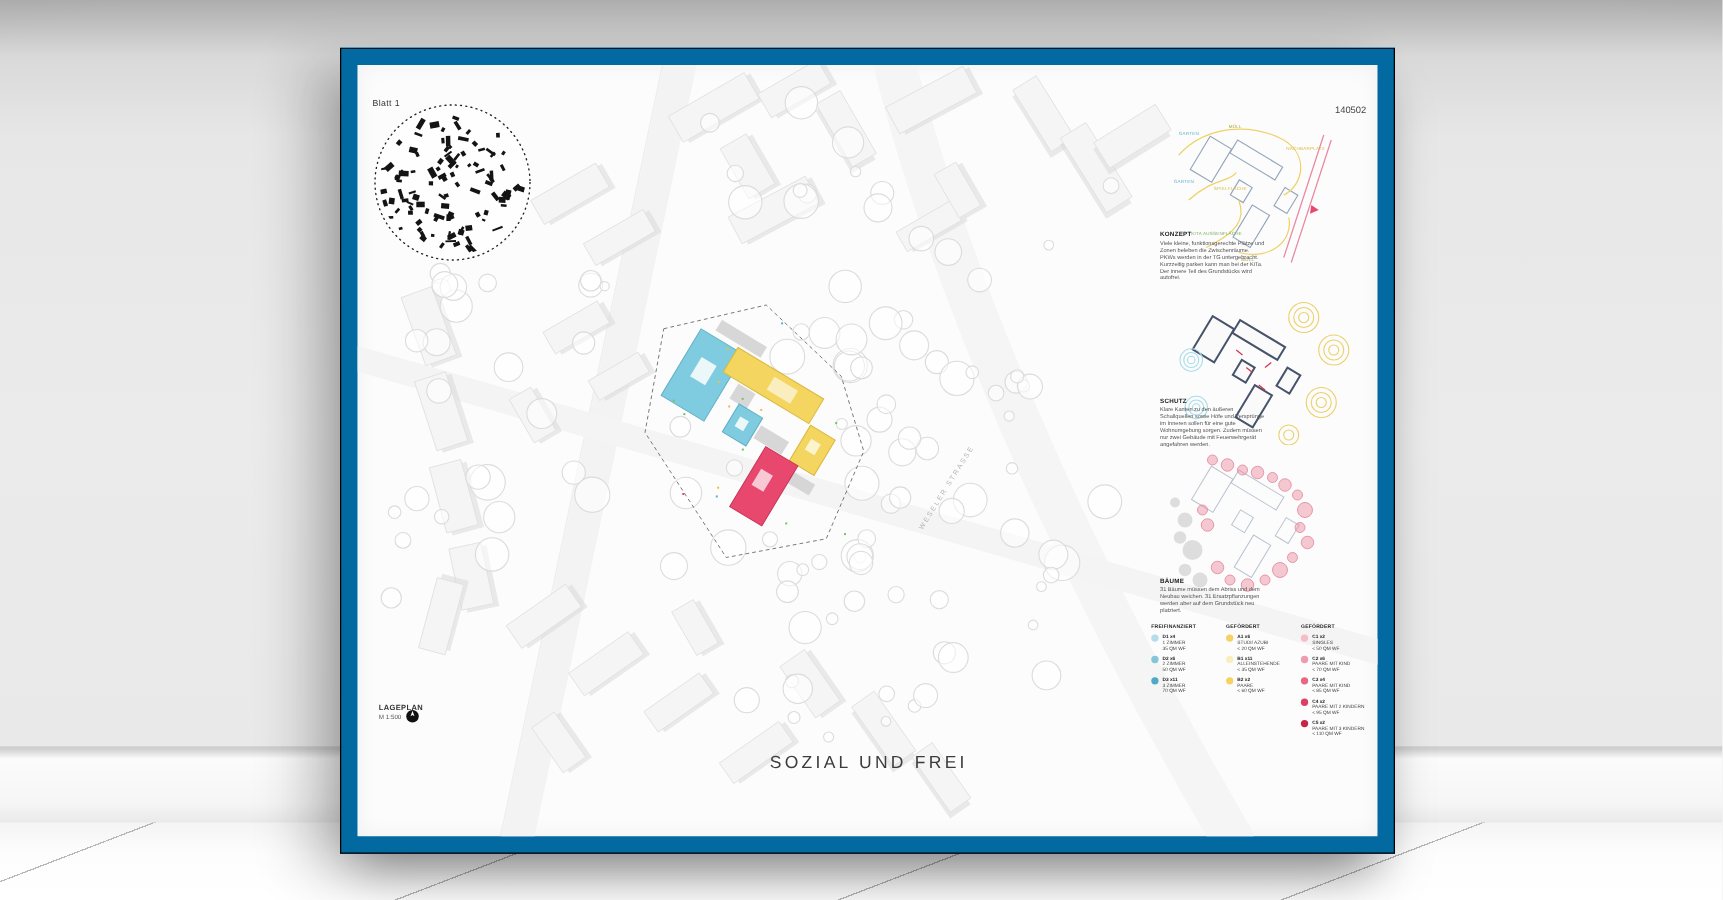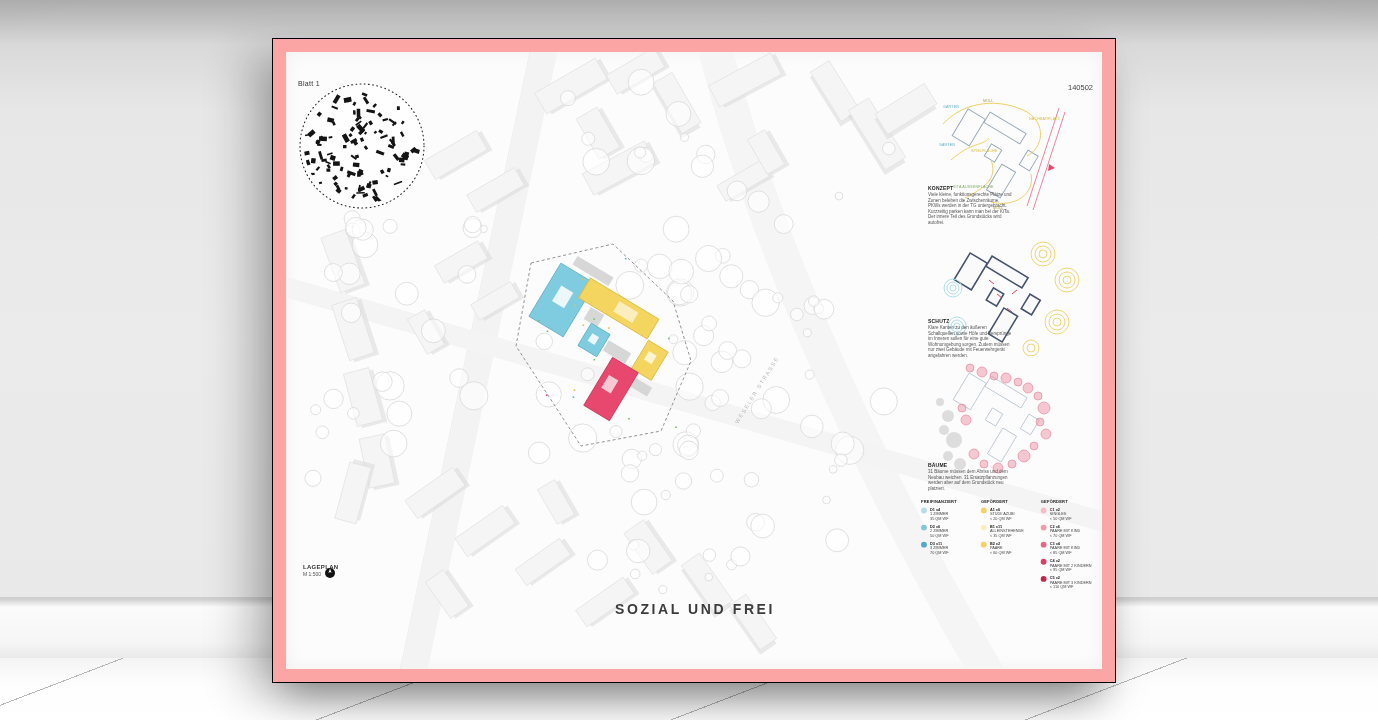--- a/index.html
+++ b/index.html
@@ -12,29 +12,29 @@
     background:radial-gradient(120% 90% at 50% 45%, rgba(0,0,0,0) 60%, rgba(0,0,0,0.07) 100%);}
   
   .baseboard{position:absolute;left:0;right:0;top:597px;height:63px;
     background:linear-gradient(180deg,#cfcfcf 0 2px,#fbfbfb 10px,#f6f6f6 45px,#e8e8e8 100%);}
   .floor{position:absolute;left:0;right:0;top:658px;bottom:0;
     background:
       repeating-linear-gradient(-21deg, rgba(190,190,190,0) 0 126px, rgba(160,160,160,.75) 126px 127px),
       linear-gradient(180deg,#f4f4f4,#fdfdfd 40%,#ffffff);}
   
   .frame{position:absolute;left:272px;top:38px;width:844px;height:645px;
-    background:#fca5a5;padding:14px;box-sizing:border-box;
+    background:#0369a1;padding:14px;box-sizing:border-box;
     box-shadow:-28px 14px 40px rgba(0,0,0,0.20), 0 24px 38px -12px rgba(0,0,0,0.38), inset 0 0 0 1px #000;}
   .poster{position:relative;width:100%;height:100%;background:#fcfcfc;overflow:hidden;
     box-shadow:inset 0 0 18px rgba(0,0,0,0.05);}
   .sheet-label{position:absolute;left:12px;top:28px;font-size:7px;color:#333;letter-spacing:.3px;}
   .sheet-number{position:absolute;right:9px;top:31px;font-size:7.5px;color:#444;}
   .map-svg{position:absolute;left:0;top:0;}
   .poster-title{position:absolute;left:0;top:549px;width:818px;text-align:center;
-    font-size:14px;letter-spacing:2.6px;color:#3c3c3c;font-weight:700;}
+    font-size:14px;letter-spacing:2.6px;color:#3c3c3c;font-weight:400;}
   .lageplan{position:absolute;left:17px;top:512px;font-size:6px;color:#333;line-height:7px;}
   .lageplan .l1{font-weight:bold;letter-spacing:.3px;}
   .lageplan .l2{font-size:5px;color:#555;}
   .north{position:absolute;left:38px;top:515px;}
   
   .panel{position:absolute;left:620px;top:0;width:198px;height:619px;}
   .dg{position:absolute;}
   .txt{position:absolute;transform:scale(.5);transform-origin:0 0;width:300px;color:#555;}
   .txt h4{margin:0 0 3px 0;font-size:10px;letter-spacing:.4px;color:#222;font-weight:bold;}
   .txt p{margin:0;font-size:9px;line-height:11px;width:170px;}

